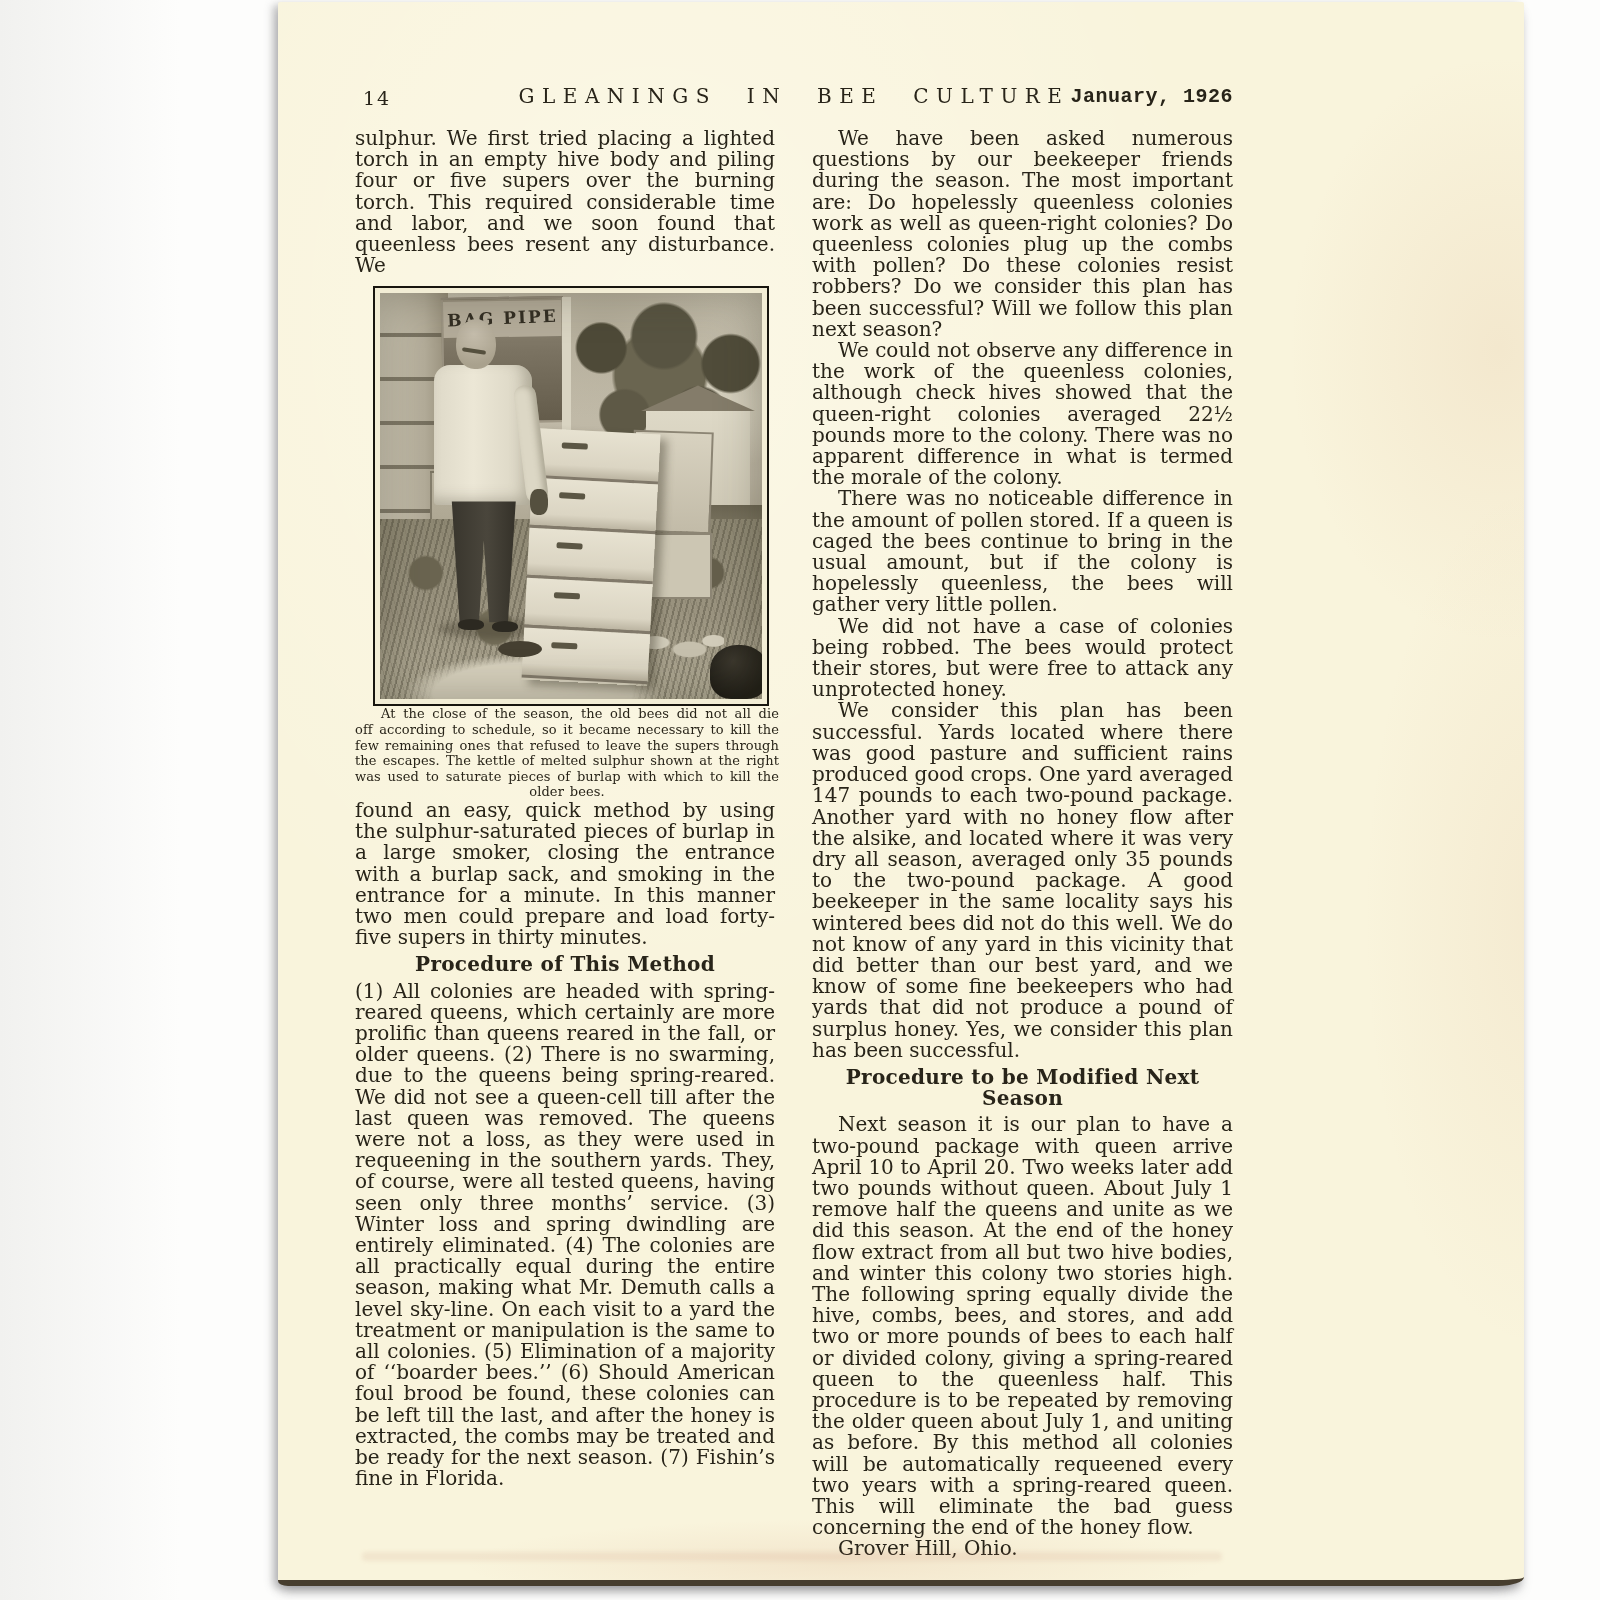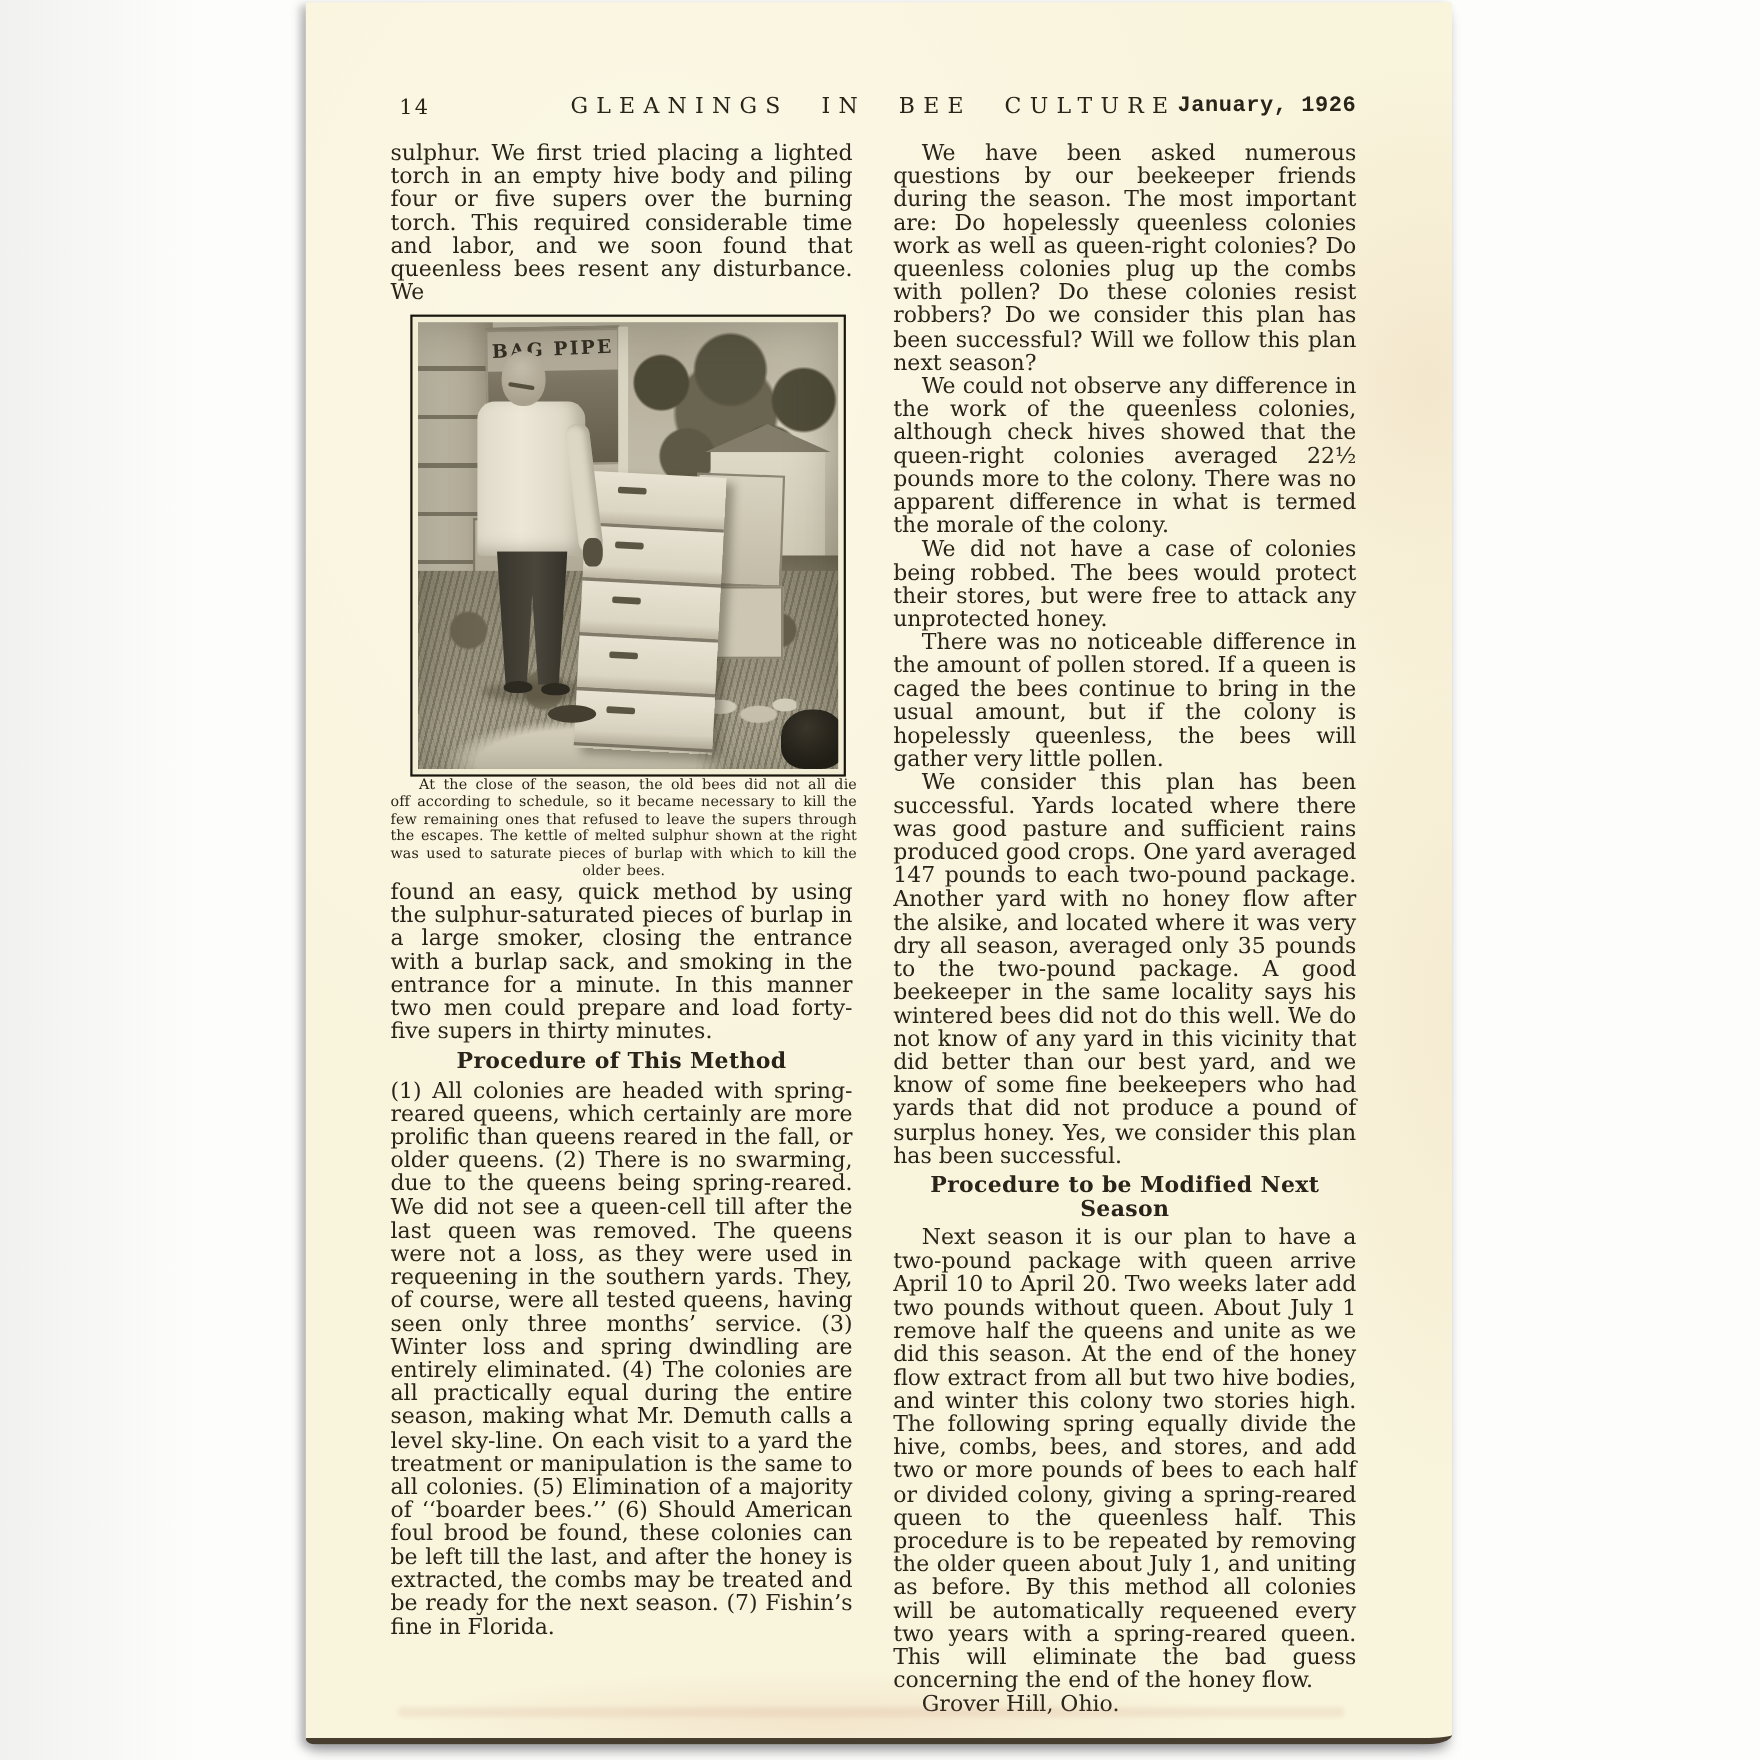--- a/index.html
+++ b/index.html
@@ -3,21 +3,21 @@
 <meta charset="utf-8">
 <style>
   html,body{margin:0;padding:0;}
   body{
     width:1600px;height:1600px;overflow:hidden;
     background:linear-gradient(90deg,#f1f1ef 0px,#fdfdfc 180px,#fdfdfc 100%);
     font-family:"DejaVu Serif","Liberation Serif",serif;
   }
   .stage{position:relative;width:1600px;height:1600px;}
   .page{
-    position:absolute;left:278px;top:2px;width:1042px;height:1578px;
+    position:absolute;left:278px;top:2px;width:1246px;height:1578px;
     background:
       radial-gradient(ellipse 300px 420px at 98% 22%, rgba(205,150,110,0.13), transparent 70%),
       radial-gradient(ellipse 240px 600px at 101% 58%, rgba(205,150,110,0.10), transparent 72%),
       radial-gradient(ellipse 500px 60px at 45% 99%, rgba(205,140,105,0.14), transparent 75%),
       radial-gradient(ellipse 700px 900px at 30% 20%, rgba(255,255,250,0.35), transparent 80%),
       #f9f4dc;
     box-shadow:-5px 3px 8px rgba(110,110,115,0.45), 0 9px 12px -4px rgba(80,80,85,0.4);
     border-radius:2px 2px 26px 10px / 2px 2px 9px 5px;
     border-bottom:6px solid #473e2f;
   }
@@ -193,22 +193,22 @@
 
           <p class="caption">At the close of the season, the old bees did not all die off according to schedule, so it became necessary to kill the few remaining ones that refused to leave the supers through the escapes.  The kettle of melted sulphur shown at the right was used to saturate pieces of burlap with which to kill the older bees.</p>
           <p class="noindent">found an easy, quick method by using the sulphur-saturated pieces of burlap in a large smoker, closing the entrance with a burlap sack, and smoking in the entrance for a minute.  In this manner two men could prepare and load forty-five supers in thirty minutes.</p>
           <h3>Procedure of This Method</h3>
           <p class="noindent">(1) All colonies are headed with spring-reared queens, which certainly are more prolific than queens reared in the fall, or older queens. (2) There is no swarming, due to the queens being spring-reared.  We did not see a queen-cell till after the last queen was removed.  The queens were not a loss, as they were used in requeening in the southern yards.  They, of course, were all tested queens, having seen only three months’ service. (3) Winter loss and spring dwindling are entirely eliminated. (4) The colonies are all practically equal during the entire season, making what Mr. Demuth calls a level sky-line.  On each visit to a yard the treatment or manipulation is the same to all colonies. (5) Elimination of a majority of ‘‘boarder bees.’’ (6) Should American foul brood be found, these colonies can be left till the last, and after the honey is extracted, the combs may be treated and be ready for the next season. (7) Fishin’s fine in Florida.</p>
         </div>
 
         <div class="col right">
           <p>We have been asked numerous questions by our beekeeper friends during the season.  The most important are:  Do hopelessly queenless colonies work as well as queen-right colonies? Do queenless colonies plug up the combs with pollen?  Do these colonies resist robbers? Do we consider this plan has been successful?  Will we follow this plan next season?</p>
           <p>We could not observe any difference in the work of the queenless colonies, although check hives showed that the queen-right colonies averaged 22½ pounds more to the colony.  There was no apparent difference in what is termed the morale of the colony.</p>
+          <p>There was no noticeable difference in the amount of pollen stored. If a queen is caged the bees continue to bring in the usual amount, but if the colony is hopelessly queenless, the bees will gather very little pollen.</p>
           <p>We did not have a case of colonies being robbed.  The bees would protect their stores, but were free to attack any unprotected honey.</p>
-          <p>There was no noticeable difference in the amount of pollen stored. If a queen is caged the bees continue to bring in the usual amount, but if the colony is hopelessly queenless, the bees will gather very little pollen.</p>
           <p>We consider this plan has been successful.  Yards located where there was good pasture and sufficient rains produced good crops.  One yard averaged 147 pounds to each two-pound package.  Another yard with no honey flow after the alsike, and located where it was very dry all season, averaged only 35 pounds to the two-pound package.  A good beekeeper in the same locality says his wintered bees did not do this well.  We do not know of any yard in this vicinity that did better than our best yard, and we know of some fine beekeepers who had yards that did not produce a pound of surplus honey.  Yes, we consider this plan has been successful.</p>
           <h3>Procedure to be Modified Next Season</h3>
           <p>Next season it is our plan to have a two-pound package with queen arrive April 10 to April 20.  Two weeks later add two pounds without queen.  About July 1 remove half the queens and unite as we did this season.  At the end of the honey flow extract from all but two hive bodies, and winter this colony two stories high.  The following spring equally divide the hive, combs, bees, and stores, and add two or more pounds of bees to each half or divided colony, giving a spring-reared queen to the queenless half.  This procedure is to be repeated by removing the older queen about July 1, and uniting as before.  By this method all colonies will be automatically requeened every two years with a spring-reared queen.  This will eliminate the bad guess concerning the end of the honey flow.</p>
           <p class="signature">Grover Hill, Ohio.</p>
         </div>
 
       </div>
     </div>
     <div class="showthrough"></div>
   </div>

